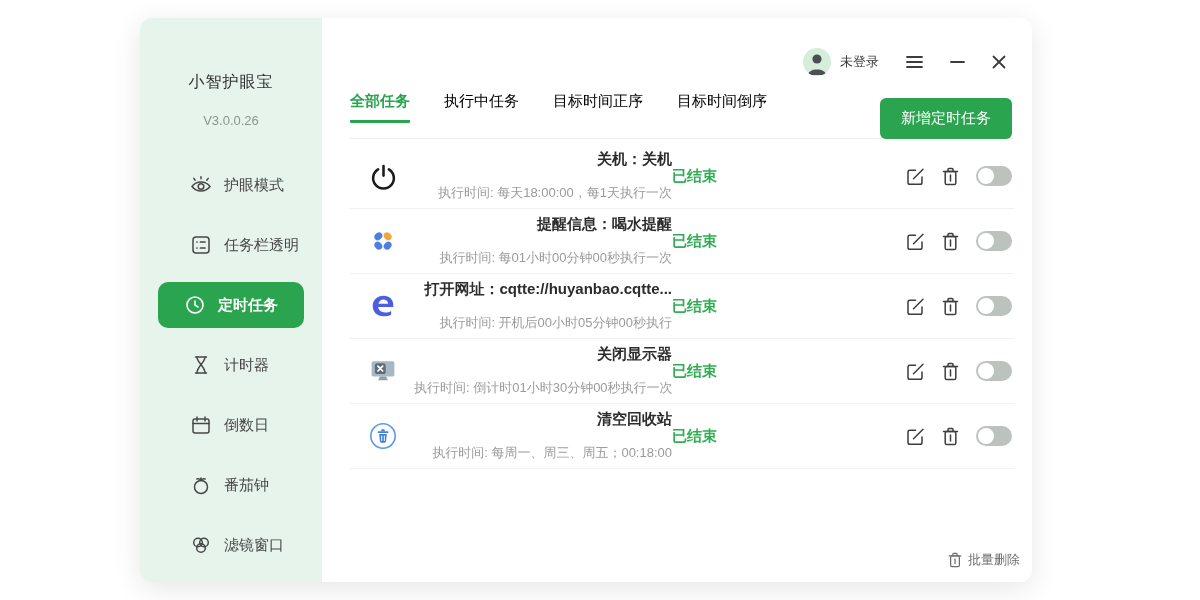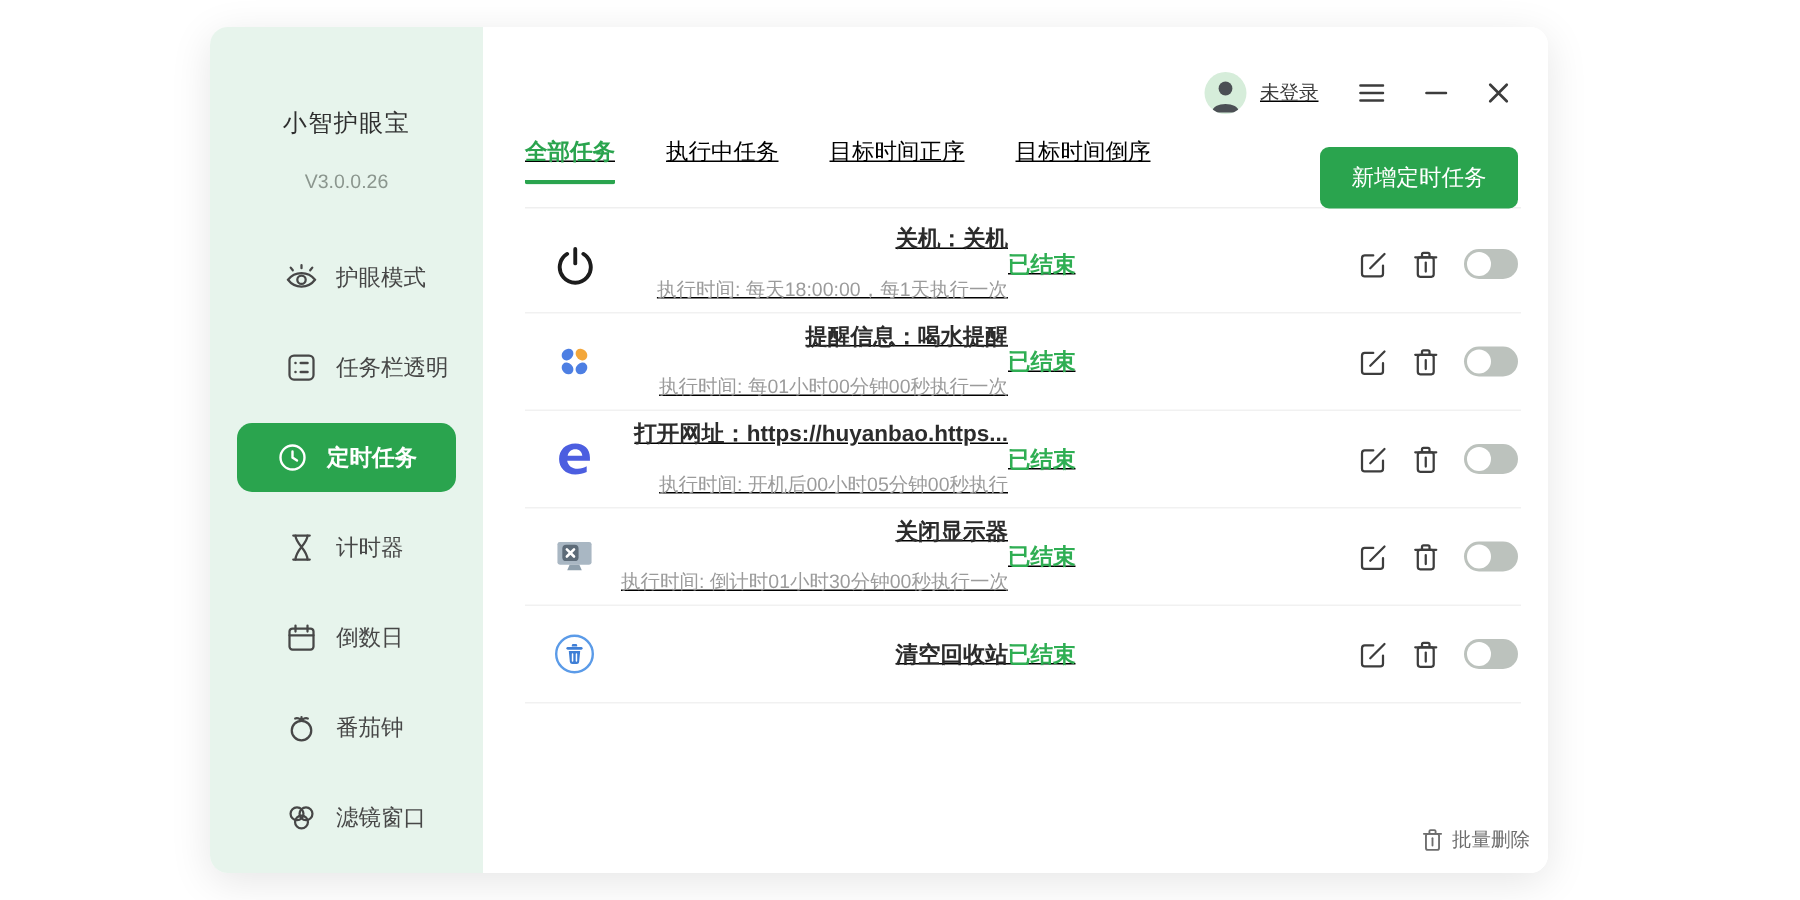--- a/index.html
+++ b/index.html
@@ -16,21 +16,21 @@
   .version { margin-top:8px; font-size:13px; color:#8b968e; }
   .menu { margin-top:22px; width:100%; }
   .menu-item { height:46px; margin:0 18px 14px 18px; display:flex; align-items:center;
     gap:12px; padding-left:32px; border-radius:10px; font-size:15px; color:#474747;
     cursor:pointer; white-space:nowrap; }
   .menu-item.active { background:#2aa44e; color:#fff; font-weight:bold;
     justify-content:center; padding-left:0; }
   .menu-item .mi { width:22px; height:22px; flex:0 0 22px; display:flex;
     align-items:center; justify-content:center; }
   
-  .main { flex:1; position:relative; background:#fff;text-decoration:underline; }
+  .main { flex:1; position:relative; background:#fff; }
   .header { display:flex; justify-content:flex-end; align-items:center;
     padding:30px 26px 0 0; }
   .avatar { width:28px; height:28px; border-radius:50%; background:#d6edda;
     overflow:hidden; display:flex; align-items:flex-end; justify-content:center; }
   .login-status { font-size:13px; color:#3a3a3a; margin-left:9px; }
   .winbtn { margin-left:27px; cursor:pointer; display:flex; align-items:center; }
   .tabs-row { display:flex; align-items:flex-end; padding:16px 0 0 28px; }
   .tab { font-size:15px; color:#000000; margin-right:34px; padding-bottom:9px;
     border-bottom:3px solid transparent; border-radius:1.5px; cursor:pointer; }
   .tab.active { color:#2aa44e; font-weight:bold; border-bottom-color:#2aa44e; }
@@ -255,21 +255,21 @@
         </div>
       </div>
 
       <div class="task-row">
         <span class="task-icon">
           <svg width="26" height="26" viewBox="0 0 24 24">
             <path fill="#4c5ee0" fill-rule="evenodd" d="M12.5,2.5 C18,2.5 21.5,6 21.5,11 L21.5,13 L7.5,13 C8,16 10.5,18 14,18 C16,18 18,17.5 19.5,16.5 L19.5,20 C17.5,21 15,21.5 12.5,21.5 C6.5,21.5 2.5,17.5 2.5,12 C2.5,6.5 6.5,2.5 12.5,2.5 Z M7.8,10 L16.8,10 C16.5,7.5 15,6 12.5,6 C10,6 8.3,7.5 7.8,10 Z"></path>
           </svg>
         </span>
         <div class="task-text">
-          <div class="task-title">打开网址：https://huyanbao.https...</div>
+          <div class="task-title">打开网址：cqtte://huyanbao.cqtte...</div>
           <div class="task-sub">执行时间: 开机后00小时05分钟00秒执行</div>
         </div>
         <span class="task-status">已结束</span>
         <div class="row-actions">
           <span class="icon-btn">
             <svg width="19" height="19" viewBox="0 0 19 19" fill="none" stroke="#3d3d3d" stroke-width="1.5" stroke-linecap="round">
               <path d="M16,10 L16,15.5 A1.8,1.8 0 0 1 14.2,17.3 L3.8,17.3 A1.8,1.8 0 0 1 2,15.5 L2,5.1 A1.8,1.8 0 0 1 3.8,3.3 L9.5,3.3"></path>
               <path d="M7.5,11.8 L17,2.3"></path>
             </svg>
           </span>
@@ -325,20 +325,21 @@
           <svg width="28" height="28" viewBox="0 0 28 28">
             <circle cx="14" cy="14" r="12.2" fill="none" stroke="#5b9be8" stroke-width="1.6"></circle>
             <path d="M9.5,9.3 L18.5,9.3 A0.9,0.9 0 0 1 18.5,11.1 L9.5,11.1 A0.9,0.9 0 0 1 9.5,9.3 Z" fill="#3f7fd6"></path>
             <path d="M12.2,9 L12.2,8.2 A0.9,0.9 0 0 1 13.1,7.3 L14.9,7.3 A0.9,0.9 0 0 1 15.8,8.2 L15.8,9 Z" fill="#3f7fd6"></path>
             <path d="M10.2,12 L17.8,12 L17.1,19.3 A1.6,1.6 0 0 1 15.5,20.7 L12.5,20.7 A1.6,1.6 0 0 1 10.9,19.3 Z" fill="#3f7fd6"></path>
             <path d="M12.7,14 L12.7,18.6 M15.3,14 L15.3,18.6" stroke="#ffffff" stroke-width="1" stroke-linecap="round"></path>
           </svg>
         </span>
         <div class="task-text">
           <div class="task-title">清空回收站</div>
+          <div class="task-sub">执行时间: 每周一、周三、周五；00:18:00</div>
         </div>
         <span class="task-status">已结束</span>
         <div class="row-actions">
           <span class="icon-btn">
             <svg width="19" height="19" viewBox="0 0 19 19" fill="none" stroke="#3d3d3d" stroke-width="1.5" stroke-linecap="round">
               <path d="M16,10 L16,15.5 A1.8,1.8 0 0 1 14.2,17.3 L3.8,17.3 A1.8,1.8 0 0 1 2,15.5 L2,5.1 A1.8,1.8 0 0 1 3.8,3.3 L9.5,3.3"></path>
               <path d="M7.5,11.8 L17,2.3"></path>
             </svg>
           </span>
           <span class="icon-btn">

